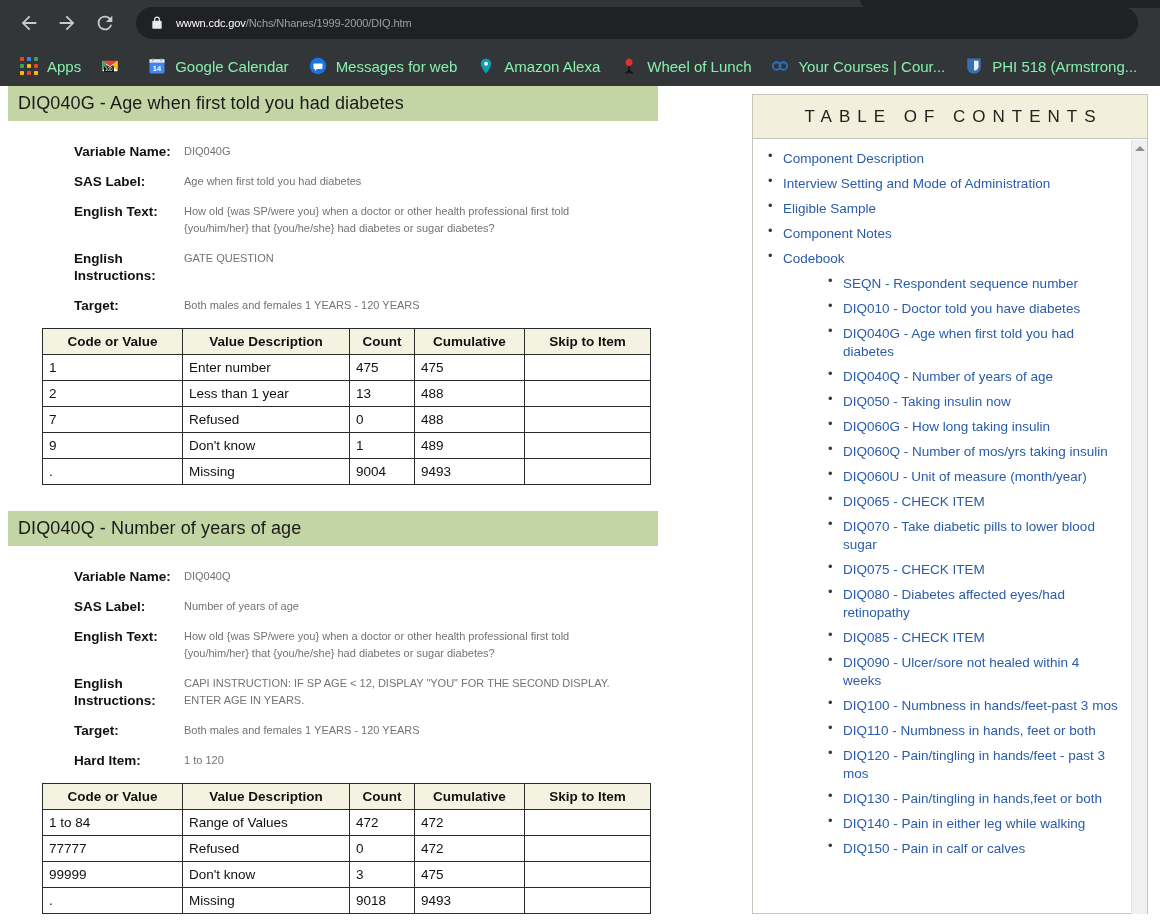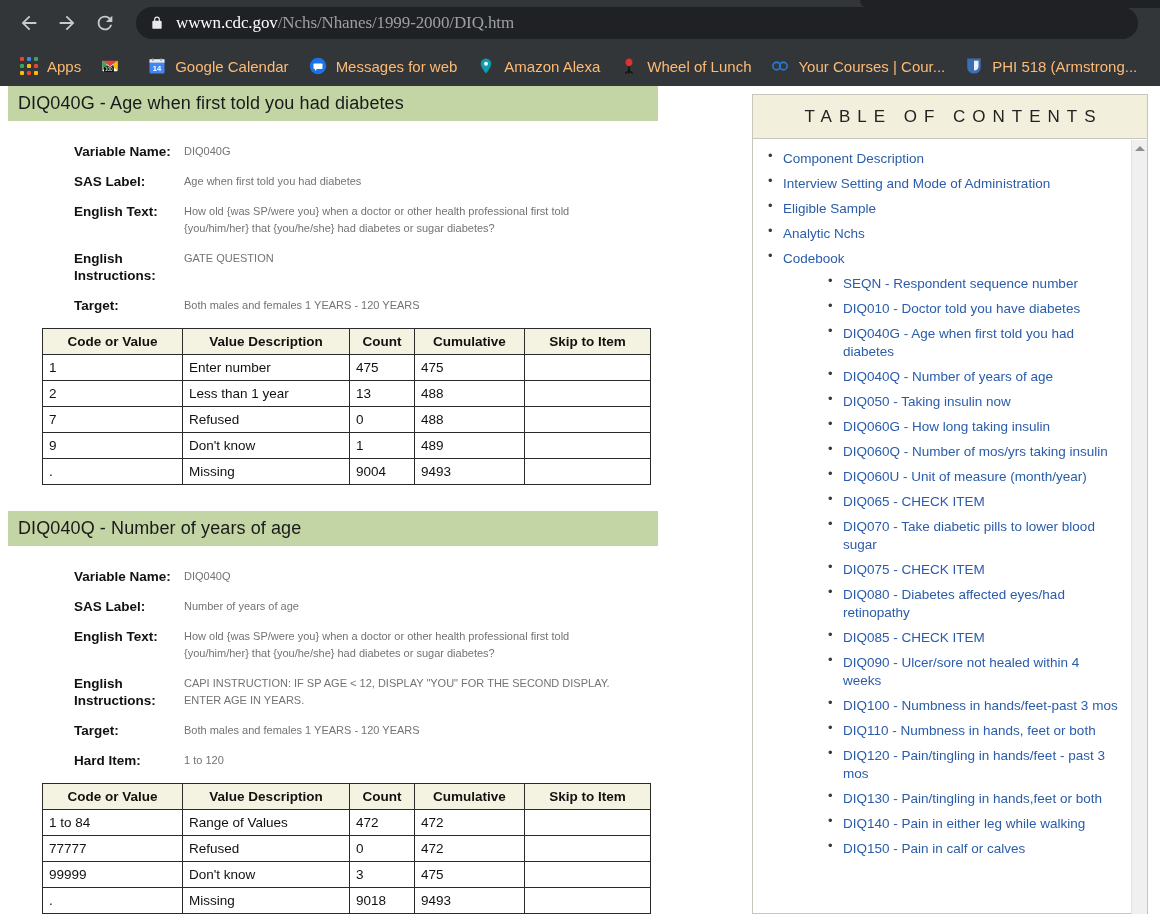--- a/index.html
+++ b/index.html
@@ -36,24 +36,23 @@
     margin-left: 12px; margin-right: 22px;
     background: #202124;
     border-radius: 16px;
     display: flex; align-items: center;
     padding: 0 14px;
     overflow: hidden;
   }
   #lock-icon { flex: 0 0 auto; margin-right: 12px; display: block; }
   #url-text {
     color: #9aa0a6;
-    font-size: 17px;
+    font-size: 11px;
     white-space: nowrap;
     letter-spacing: -0.1px;
-    font-family: Liberation Serif, serif;
   }
   #url-text .url-host { color: #ffffff; }
 
   
   #chrome-top-notch {
     position: absolute; right: 0; top: 0;
     width: 300px; height: 8px;
     background: #202124;
     border-bottom-left-radius: 8px;
   }
@@ -69,21 +68,21 @@
   }
   .bookmark {
     display: flex; align-items: center;
     height: 28px;
     padding: 0 8px;
     margin-right: 4px;
     border-radius: 4px;
     flex: 0 0 auto;
   }
   .bookmark .bm-label {
-    color: #fdba74;
+    color: #86efac;
     font-size: 15px;
     margin-left: 9px;
     white-space: nowrap;
   }
   .bm-icon { width: 18px; height: 18px; flex: 0 0 auto; display: block; }
 
   
   #apps-grid-icon {
     width: 18px; height: 18px;
     display: grid;
@@ -520,21 +519,21 @@
     </div>
   </div>
 
   <div id="toc-panel">
     <div id="toc-header">TABLE OF CONTENTS</div>
     <div id="toc-scroll-area">
       <ul id="toc-list">
         <li class="toc-item"><a class="toc-link" href="#">Component Description</a></li>
         <li class="toc-item"><a class="toc-link" href="#">Interview Setting and Mode of Administration</a></li>
         <li class="toc-item"><a class="toc-link" href="#">Eligible Sample</a></li>
-        <li class="toc-item"><a class="toc-link" href="#">Analytic Nchs</a></li>
+        <li class="toc-item"><a class="toc-link" href="#">Component Notes</a></li>
         <li class="toc-item">
           <a class="toc-link" href="#">Codebook</a>
           <ul class="toc-sublist">
             <li class="toc-item level-2"><a class="toc-link" href="#">SEQN - Respondent sequence number</a></li>
             <li class="toc-item level-2"><a class="toc-link" href="#">DIQ010 - Doctor told you have diabetes</a></li>
             <li class="toc-item level-2"><a class="toc-link" href="#">DIQ040G - Age when first told you had diabetes</a></li>
             <li class="toc-item level-2"><a class="toc-link" href="#">DIQ040Q - Number of years of age</a></li>
             <li class="toc-item level-2"><a class="toc-link" href="#">DIQ050 - Taking insulin now</a></li>
             <li class="toc-item level-2"><a class="toc-link" href="#">DIQ060G - How long taking insulin</a></li>
             <li class="toc-item level-2"><a class="toc-link" href="#">DIQ060Q - Number of mos/yrs taking insulin</a></li>

